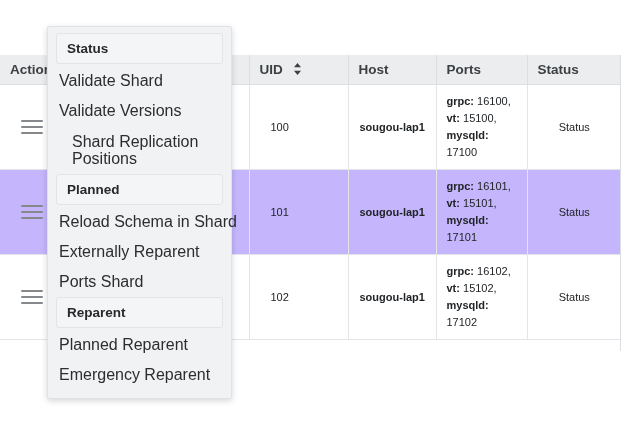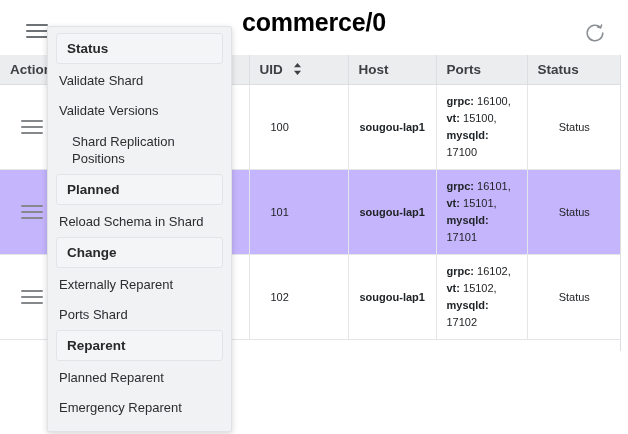--- a/index.html
+++ b/index.html
@@ -112,55 +112,39 @@
     border:1px solid #e2e4e7;
     border-radius:3px;
     padding:7px 10px;
     font-weight:bold;
     font-size:13.5px;
     color:#27292b;
     cursor:default;
   }
   .menu-item{
     padding:7px 0 7px 11px;
-    font-size:13px;
+    font-size:16px;
     color:#2b2d2f;
     line-height:16px;
     cursor:pointer;
     white-space:nowrap;
   }
   .menu-item.wrap{
     white-space:normal;
     text-align:left;
     padding-left:24px;
     padding-right:18px;
     line-height:17px;
   }
 </style>
 </head>
 <body>
 
 <div class="app">
 
-  <div class="toolbar">
-    <div class="hamburger-btn">
-      <span></span>
-      <span></span>
-      <span></span>
-    </div>
-
-    <div class="page-title">commerce/0</div>
-
-    <div class="refresh-btn">
-      <svg width="22" height="22" viewBox="0 0 24 24" fill="none" stroke="#8b8f93" stroke-width="1.7" stroke-linecap="round">
-        <path d="M20.5 12a8.5 8.5 0 1 1-2.6-6.1"></path>
-        <polyline points="19.2,3.2 18.1,6.3 14.9,5.4" fill="none"></polyline>
-      </svg>
-    </div>
-  </div>
 
   <div class="table-wrap">
     <table class="grid">
       <colgroup>
         <col class="col-action">
           <col class="col-uid">
           <col class="col-host">
         <col class="col-ports">
           <col class="col-status">
       </colgroup>
@@ -234,21 +218,20 @@
   </div>
   <div class="table-right-rule"></div>
 
   <div class="menu" id="dropdown-menu">
       <div class="menu-section">Status</div>
       <div class="menu-item">Validate Shard</div>
       <div class="menu-item">Validate Versions</div>
       <div class="menu-item wrap">Shard Replication Positions</div>
       <div class="menu-section">Planned</div>
       <div class="menu-item">Reload Schema in Shard</div>
-      <div class="menu-section">Change</div>
       <div class="menu-item">Externally Reparent</div>
       <div class="menu-item">Ports Shard</div>
       <div class="menu-section">Reparent</div>
       <div class="menu-item">Planned Reparent</div>
       <div class="menu-item">Emergency Reparent</div>
     </div>
 
 </div>
 
 </body></html>

